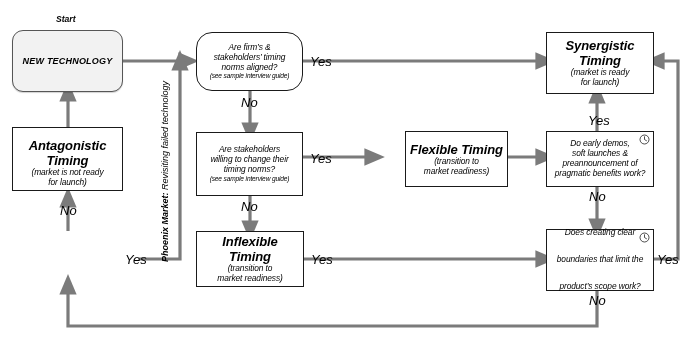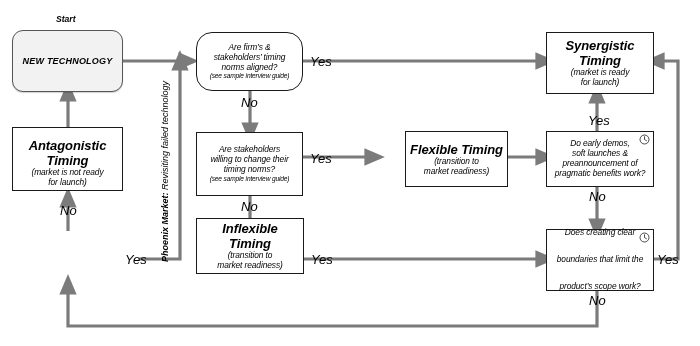--- a/index.html
+++ b/index.html
@@ -154,21 +154,21 @@
     <div class="sub">(see sample interview guide)</div>
   </div>
 
   <div class="node" style="left:196px; top:132px; width:107px; height:64px;">
     <div class="ln">Are stakeholders</div>
     <div class="ln">willing to change their</div>
     <div class="ln">timing norms?</div>
     <div class="sub">(see sample interview guide)</div>
   </div>
 
-  <div class="node" style="left:196px; top:218px; width:108px; height:56px;">
+  <div class="node" style="left:196px; top:231px; width:108px; height:56px;">
     <div class="ttl">Inflexible Timing</div>
     <div class="ln">(transition to</div>
     <div class="ln">market readiness)</div>
   </div>
 
   <div class="node" style="left:375px; top:131px; width:103px; height:56px;margin-left:30px;">
     <div class="ttl">Flexible Timing</div>
     <div class="ln">(transition to</div>
     <div class="ln">market readiness)</div>
   </div>

